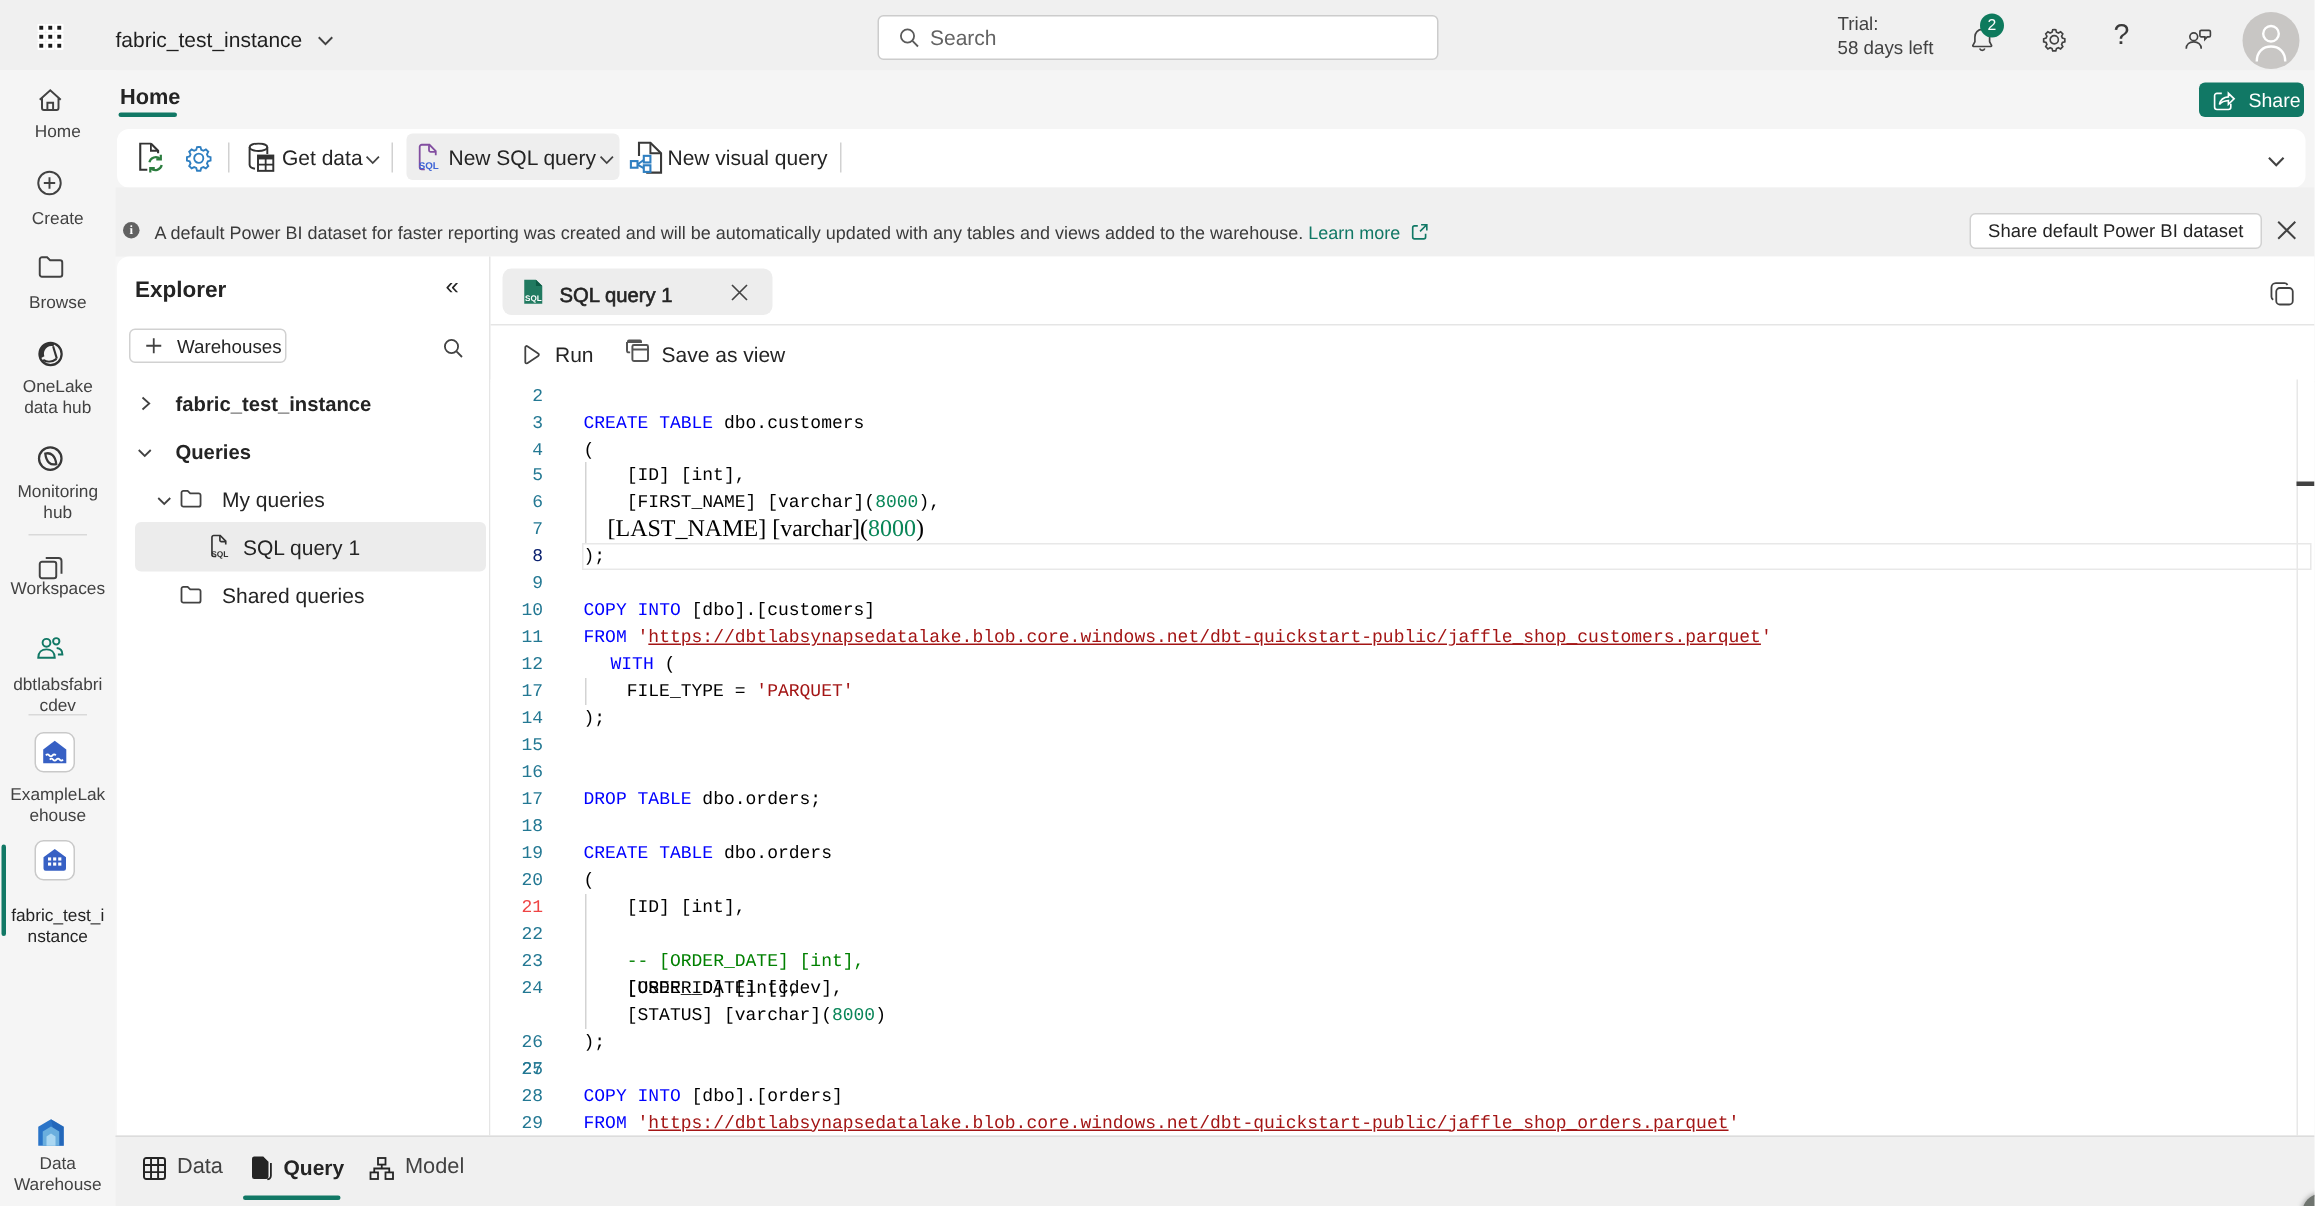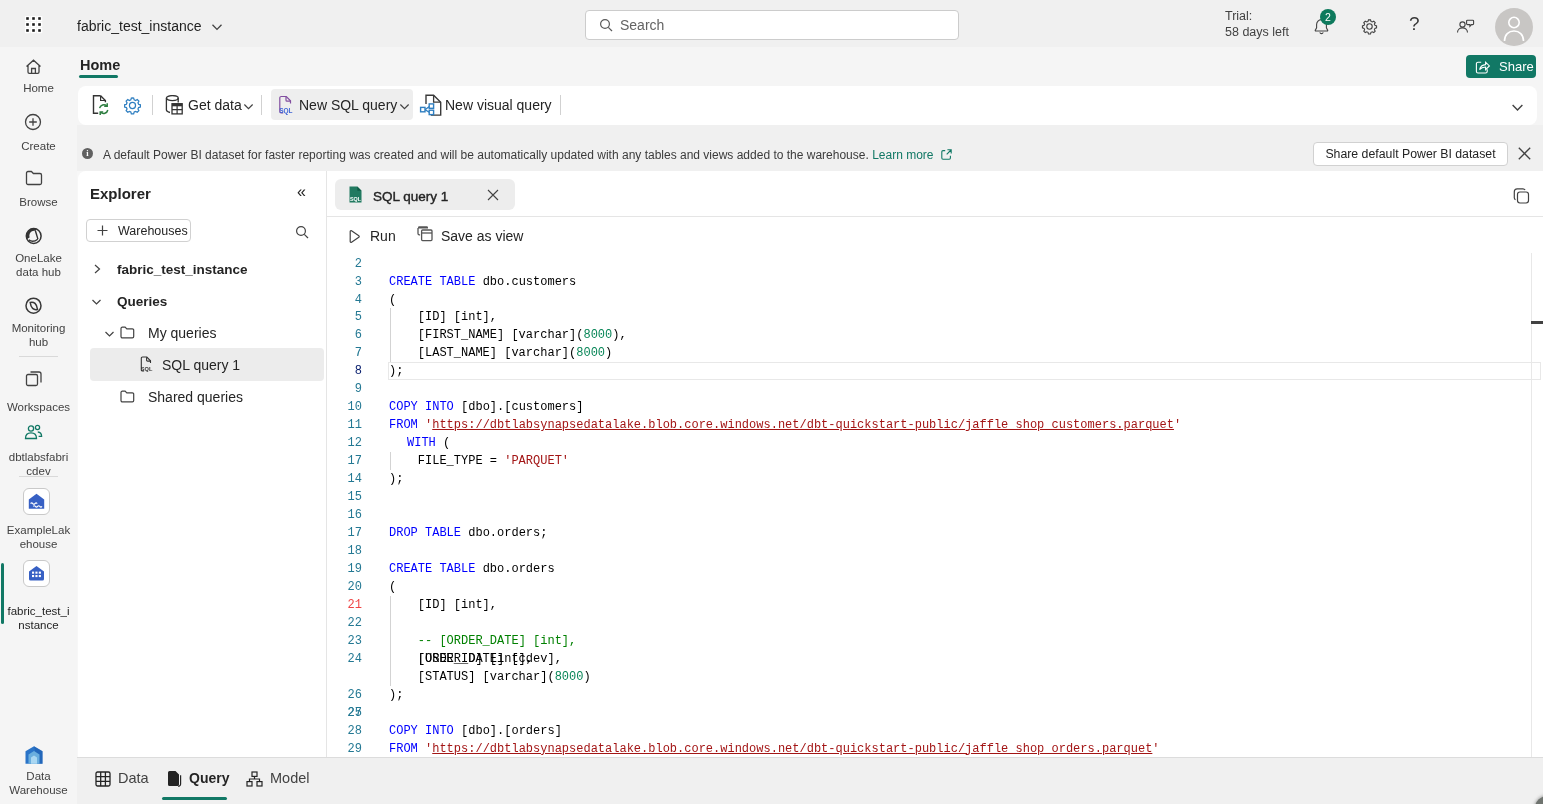--- a/index.html
+++ b/index.html
@@ -193,21 +193,21 @@
   <path d="M6.2 6.4 C9.9 5.4 12.9 7.8 13.5 13.4 C9.7 14.4 6.8 12 6.2 6.4 Z" fill="none" stroke="#383838" stroke-width="1.5"></path>
 </svg>
 <div class="abs lbl" style="left:0;top:321px;width:77px;">Monitoring<br>hub</div>
 
 <div class="abs" style="left:19px;top:356px;width:39px;height:1px;background:#d9d9d9;"></div>
 
 <svg class="abs" style="left:25px;top:370px;" width="18" height="17" viewBox="0 0 18 17">
   <rect x="1.5" y="4.5" width="11" height="11" rx="1.5" fill="none" stroke="#424242" stroke-width="1.3"></rect>
   <path d="M5.5 2 h8.5 a2 2 0 0 1 2 2 v8.5" fill="none" stroke="#424242" stroke-width="1.3"></path>
 </svg>
-<div class="abs lbl" style="left:0;top:400px;width:77px;">Workspaces</div>
+<div class="abs lbl" style="left:0;top:386px;width:77px;">Workspaces</div>
 
 <svg class="abs" style="left:23px;top:423px;" width="21" height="19" viewBox="0 0 21 19">
   <circle cx="8" cy="5.5" r="2.6" fill="none" stroke="#117865" stroke-width="1.3"></circle>
   <circle cx="14.5" cy="4.5" r="2.1" fill="none" stroke="#117865" stroke-width="1.3"></circle>
   <path d="M2.5 15.5 c0 -3.6 2.4 -5.6 5.5 -5.6 c3.1 0 5.5 2 5.5 5.6 Z" fill="none" stroke="#117865" stroke-width="1.3"></path>
   <path d="M14.8 9 c2.3 0.2 3.8 1.8 3.8 4.3 l-3 0" fill="none" stroke="#117865" stroke-width="1.3"></path>
 </svg>
 <div class="abs lbl" style="left:0;top:450px;width:77px;">dbtlabsfabri<br>cdev</div>
 
 <div class="abs" style="left:19px;top:476px;width:39px;height:1px;background:#d9d9d9;"></div>
@@ -328,21 +328,21 @@
     <div style="position:absolute;left:62px;top:1.6px;height:18px;line-height:18px;white-space:pre;font-family:'Liberation Mono',monospace;font-size:12px;color:#000;"></div>
     <div style="position:absolute;left:3px;top:19.563000000000002px;width:32px;height:18px;line-height:18px;text-align:right;font-family:'Liberation Mono',monospace;font-size:12px;color:#237893;">3</div>
     <div style="position:absolute;left:62px;top:19.563000000000002px;height:18px;line-height:18px;white-space:pre;font-family:'Liberation Mono',monospace;font-size:12px;color:#000;"><k>CREATE</k> <k>TABLE</k> dbo.customers</div>
     <div style="position:absolute;left:3px;top:37.526px;width:32px;height:18px;line-height:18px;text-align:right;font-family:'Liberation Mono',monospace;font-size:12px;color:#237893;">4</div>
     <div style="position:absolute;left:62px;top:37.526px;height:18px;line-height:18px;white-space:pre;font-family:'Liberation Mono',monospace;font-size:12px;color:#000;">(</div>
     <div style="position:absolute;left:3px;top:55.489000000000004px;width:32px;height:18px;line-height:18px;text-align:right;font-family:'Liberation Mono',monospace;font-size:12px;color:#237893;">5</div>
     <div style="position:absolute;left:62px;top:55.489000000000004px;height:18px;line-height:18px;white-space:pre;font-family:'Liberation Mono',monospace;font-size:12px;color:#000;">    [ID] [int],</div>
     <div style="position:absolute;left:3px;top:73.452px;width:32px;height:18px;line-height:18px;text-align:right;font-family:'Liberation Mono',monospace;font-size:12px;color:#237893;">6</div>
     <div style="position:absolute;left:62px;top:73.452px;height:18px;line-height:18px;white-space:pre;font-family:'Liberation Mono',monospace;font-size:12px;color:#000;">    [FIRST_NAME] [varchar](<n>8000</n>),</div>
     <div style="position:absolute;left:3px;top:91.41499999999999px;width:32px;height:18px;line-height:18px;text-align:right;font-family:'Liberation Mono',monospace;font-size:12px;color:#237893;">7</div>
-    <div style="position:absolute;left:62px;top:91.41499999999999px;height:18px;line-height:18px;white-space:pre;font-family:Liberation Mono, monospace;font-size:12px;color:#000;">    [LAST_NAME] [varchar](<n>8000</n>)</div>
+    <div style="position:absolute;left:62px;top:91.41499999999999px;height:18px;line-height:18px;white-space:pre;font-family:Liberation Serif, serif;font-size:16px;color:#000;">    [LAST_NAME] [varchar](<n>8000</n>)</div>
     <div style="position:absolute;left:3px;top:109.378px;width:32px;height:18px;line-height:18px;text-align:right;font-family:'Liberation Mono',monospace;font-size:12px;color:#0b216f;">8</div>
     <div style="position:absolute;left:62px;top:109.378px;height:18px;line-height:18px;white-space:pre;font-family:'Liberation Mono',monospace;font-size:12px;color:#000;">);</div>
     <div style="position:absolute;left:3px;top:127.34100000000001px;width:32px;height:18px;line-height:18px;text-align:right;font-family:'Liberation Mono',monospace;font-size:12px;color:#237893;">9</div>
     <div style="position:absolute;left:62px;top:127.34100000000001px;height:18px;line-height:18px;white-space:pre;font-family:'Liberation Mono',monospace;font-size:12px;color:#000;"></div>
     <div style="position:absolute;left:3px;top:145.304px;width:32px;height:18px;line-height:18px;text-align:right;font-family:'Liberation Mono',monospace;font-size:12px;color:#237893;">10</div>
     <div style="position:absolute;left:62px;top:145.304px;height:18px;line-height:18px;white-space:pre;font-family:'Liberation Mono',monospace;font-size:12px;color:#000;"><k>COPY</k> <k>INTO</k> [dbo].[customers]</div>
     <div style="position:absolute;left:3px;top:163.267px;width:32px;height:18px;line-height:18px;text-align:right;font-family:'Liberation Mono',monospace;font-size:12px;color:#237893;">11</div>
     <div style="position:absolute;left:62px;top:163.267px;height:18px;line-height:18px;white-space:pre;font-family:'Liberation Mono',monospace;font-size:12px;color:#000;"><k>FROM</k> <s>'<u>https://dbtlabsynapsedatalake.blob.core.windows.net/dbt-quickstart-public/jaffle_shop_customers.parquet</u>'</s></div>
     <div style="position:absolute;left:3px;top:181.23px;width:32px;height:18px;line-height:18px;text-align:right;font-family:'Liberation Mono',monospace;font-size:12px;color:#237893;">12</div>
     <div style="position:absolute;left:62px;top:181.23px;height:18px;line-height:18px;white-space:pre;font-family:'Liberation Mono',monospace;font-size:12px;color:#000;margin-left:18px;"><k>WITH</k> (</div>

